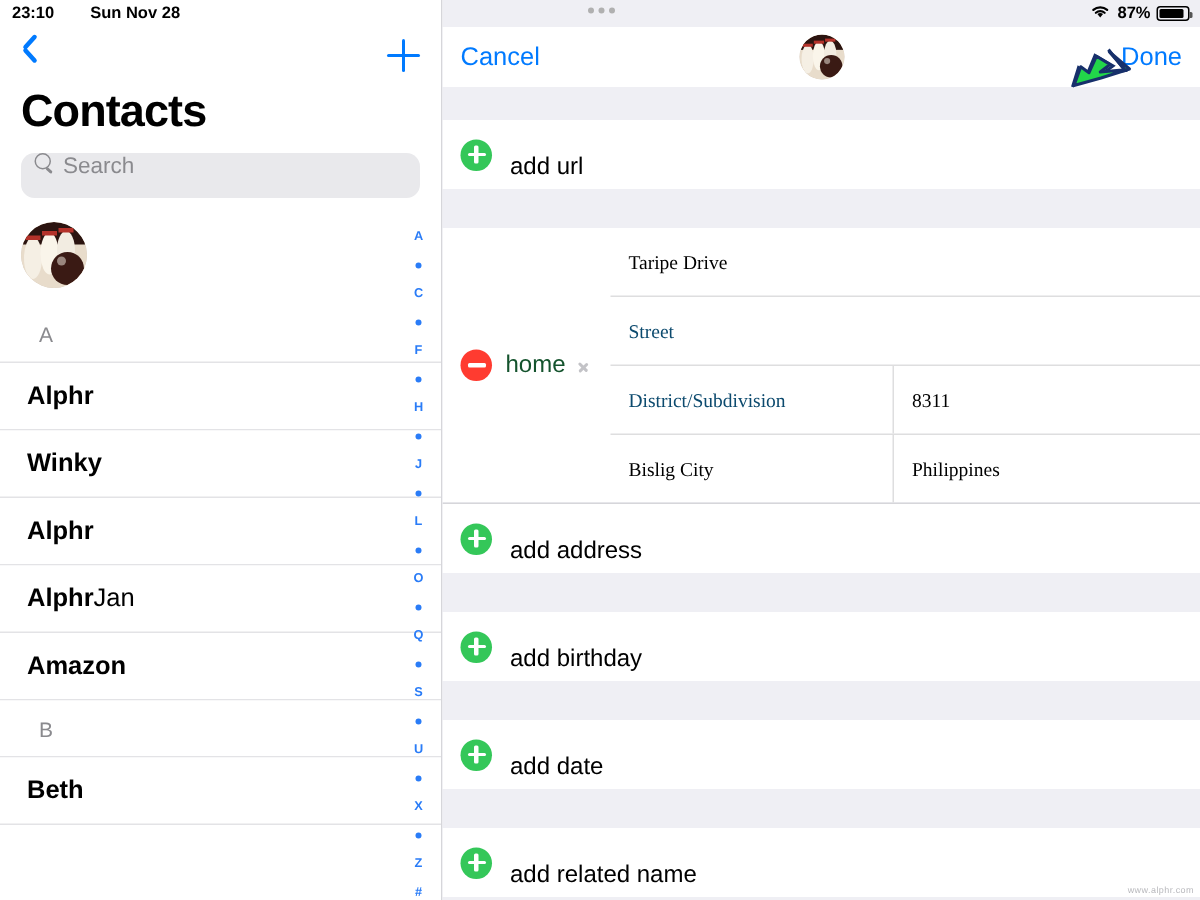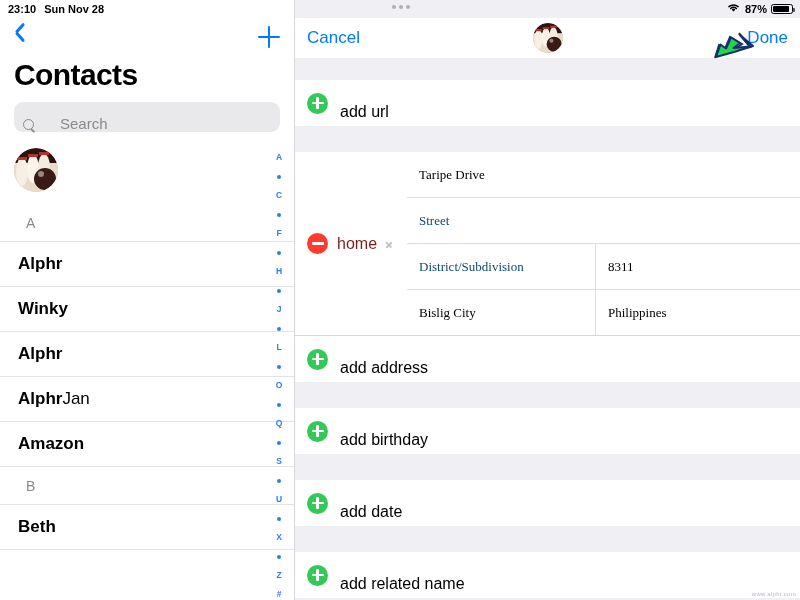--- a/index.html
+++ b/index.html
@@ -10,21 +10,21 @@
     overflow: hidden;
   }
   .screen { position: relative; width: 800px; height: 600px; display: flex; }
 
   
   .statusbar {
     position: absolute; top: 0; left: 0; width: 800px; height: 18px;
     display: flex; align-items: center; z-index: 40;
     font-size: 11px; font-weight: bold; color: #000;
   }
-  .status-left { display: flex; gap: 8px; padding-left: 8px; align-items: baseline; }
+  .status-left { display: flex; gap: 24px; padding-left: 8px; align-items: baseline; }
   .status-time { font-size: 11px; font-weight: bold; }
   .status-date { font-size: 11px; font-weight: bold; }
   .status-dots { position: absolute; left: 392px; top: 5px; display: flex; gap: 3px; }
   .status-dots i { width: 4px; height: 4px; border-radius: 50%; background: #b0b0b0; display: block; }
   .status-right {
     position: absolute; right: 7px; top: 2px;
     display: flex; align-items: center; gap: 4px;
   }
   .batt-pct { font-size: 11px; font-weight: bold; }
   .batt {
@@ -63,21 +63,21 @@
   .plus-btn::before { left: 0; top: 9.5px; width: 22px; height: 2.6px; }
   .plus-btn::after { top: 0; left: 9.7px; height: 22px; width: 2.6px; }
 
   .side-title {
     font-size: 30px; font-weight: bold; letter-spacing: -0.6px;
     color: #000; padding: 2px 0 10px 14px;
   }
   .search-wrap { padding: 0 14px 8px 14px; }
   .search-box {
     background: #e9e9ec; border-radius: 9px; height: 30px;
-    display: flex; align-items: flex-end; gap: 24px; padding: 0 9px;
+    display: flex; align-items: flex-start; gap: 6px; padding: 0 9px;
   }
   .search-icon { width: 13px; height: 13px; position: relative; flex: none; }
   .search-icon::before {
     content: ""; position: absolute; left: 0; top: 0;
     width: 9px; height: 9px; border: 1.6px solid #8a8a8e; border-radius: 50%;
   }
   .search-icon::after {
     content: ""; position: absolute; left: 8px; top: 8.5px;
     width: 5px; height: 1.6px; background: #8a8a8e; transform: rotate(42deg);
     transform-origin: left center; border-radius: 1px;
@@ -156,21 +156,21 @@
     width: 2.2px; height: 12px; background: #fff; border-radius: 1px;
   }
   .row-add-label { font-size: 16px; color: #000; margin-top: 17px; }
 
   
   .addr-block { background: #fff; display: flex; }
   .addr-left {
     width: 112px; flex: none; display: flex; align-items: center;
     gap: 9px; padding-left: 12px;
   }
-  .addr-label { font-size: 16px; color: #7f1d1d; }
+  .addr-label { font-size: 16px; color: #14532d; }
   .chev-r {
     width: 7px; height: 11px; position: relative; flex: none;
   }
   .chev-r::before, .chev-r::after {
     content: ""; position: absolute; left: 0; width: 8px; height: 1.6px;
     background: #c3c3c7; border-radius: 1px;
   }
   .chev-r::before { top: 3px; transform: rotate(45deg); transform-origin: left center; }
   .chev-r::after { top: 8.5px; transform: rotate(-45deg); transform-origin: left center; }
   .addr-fields { flex: 1; }

